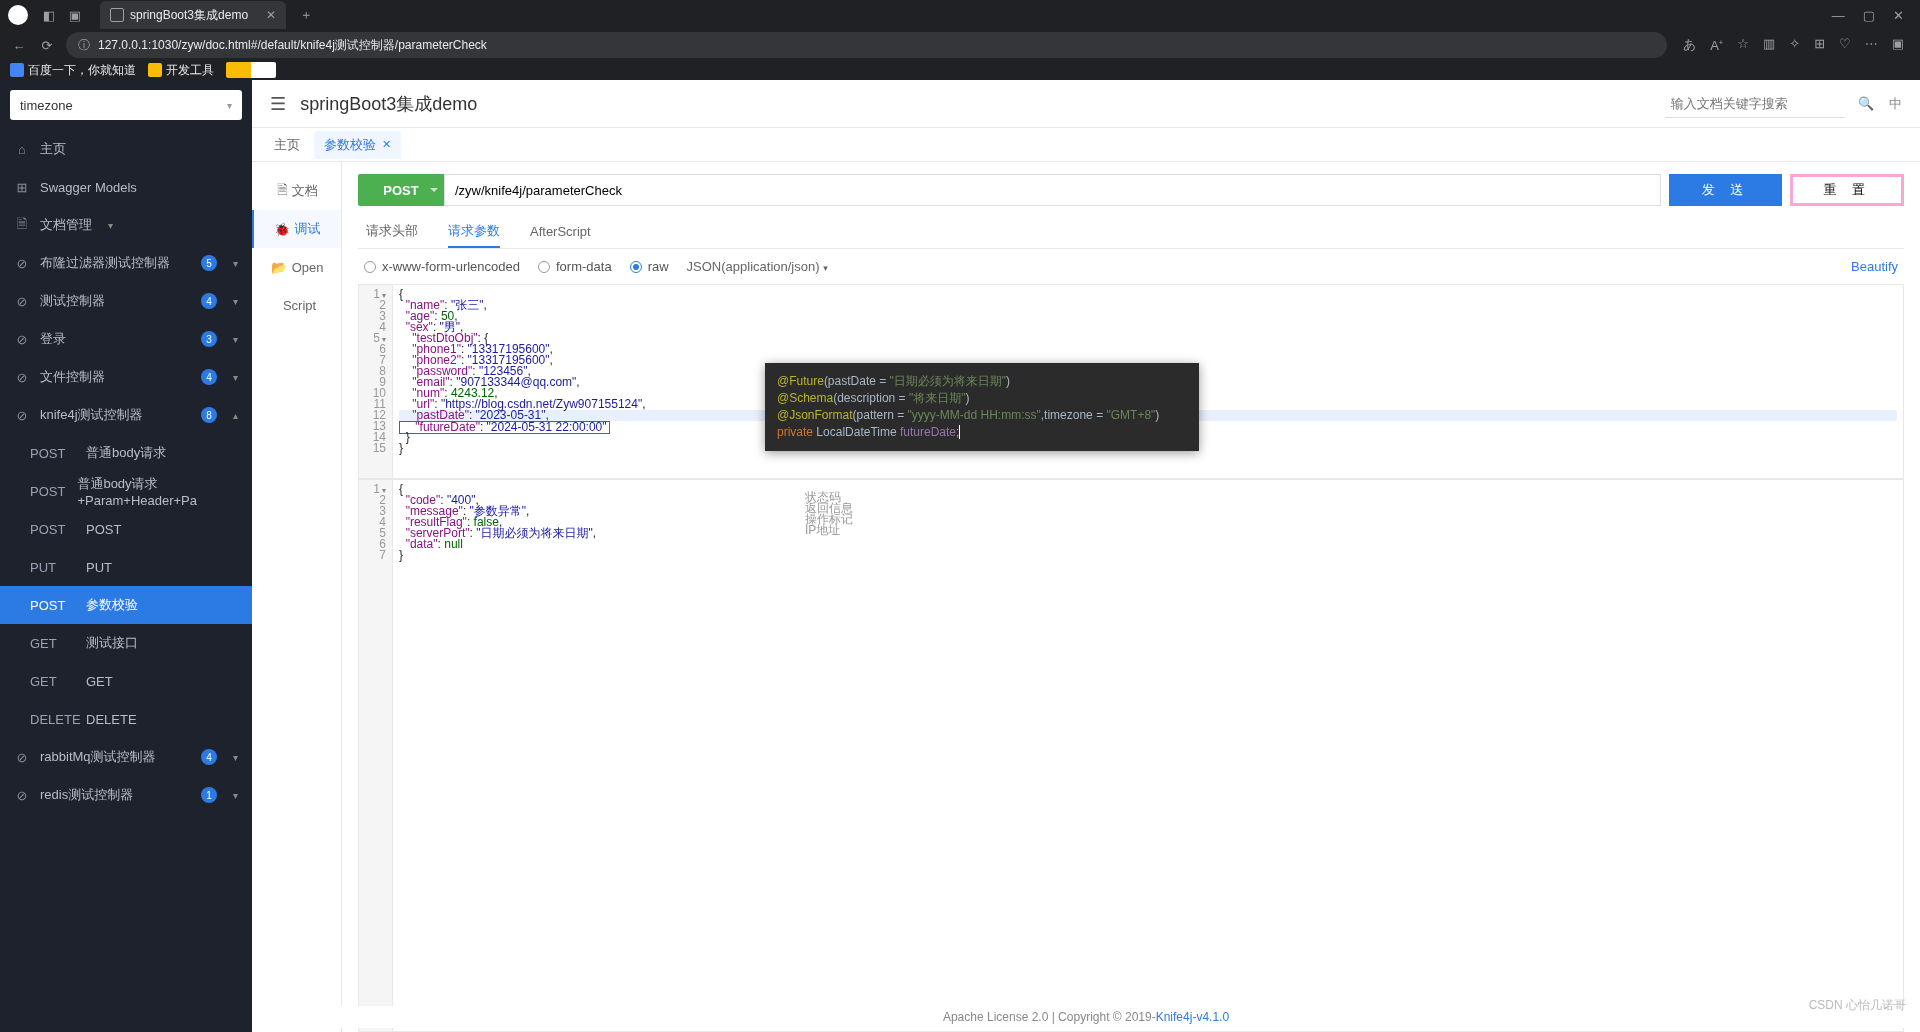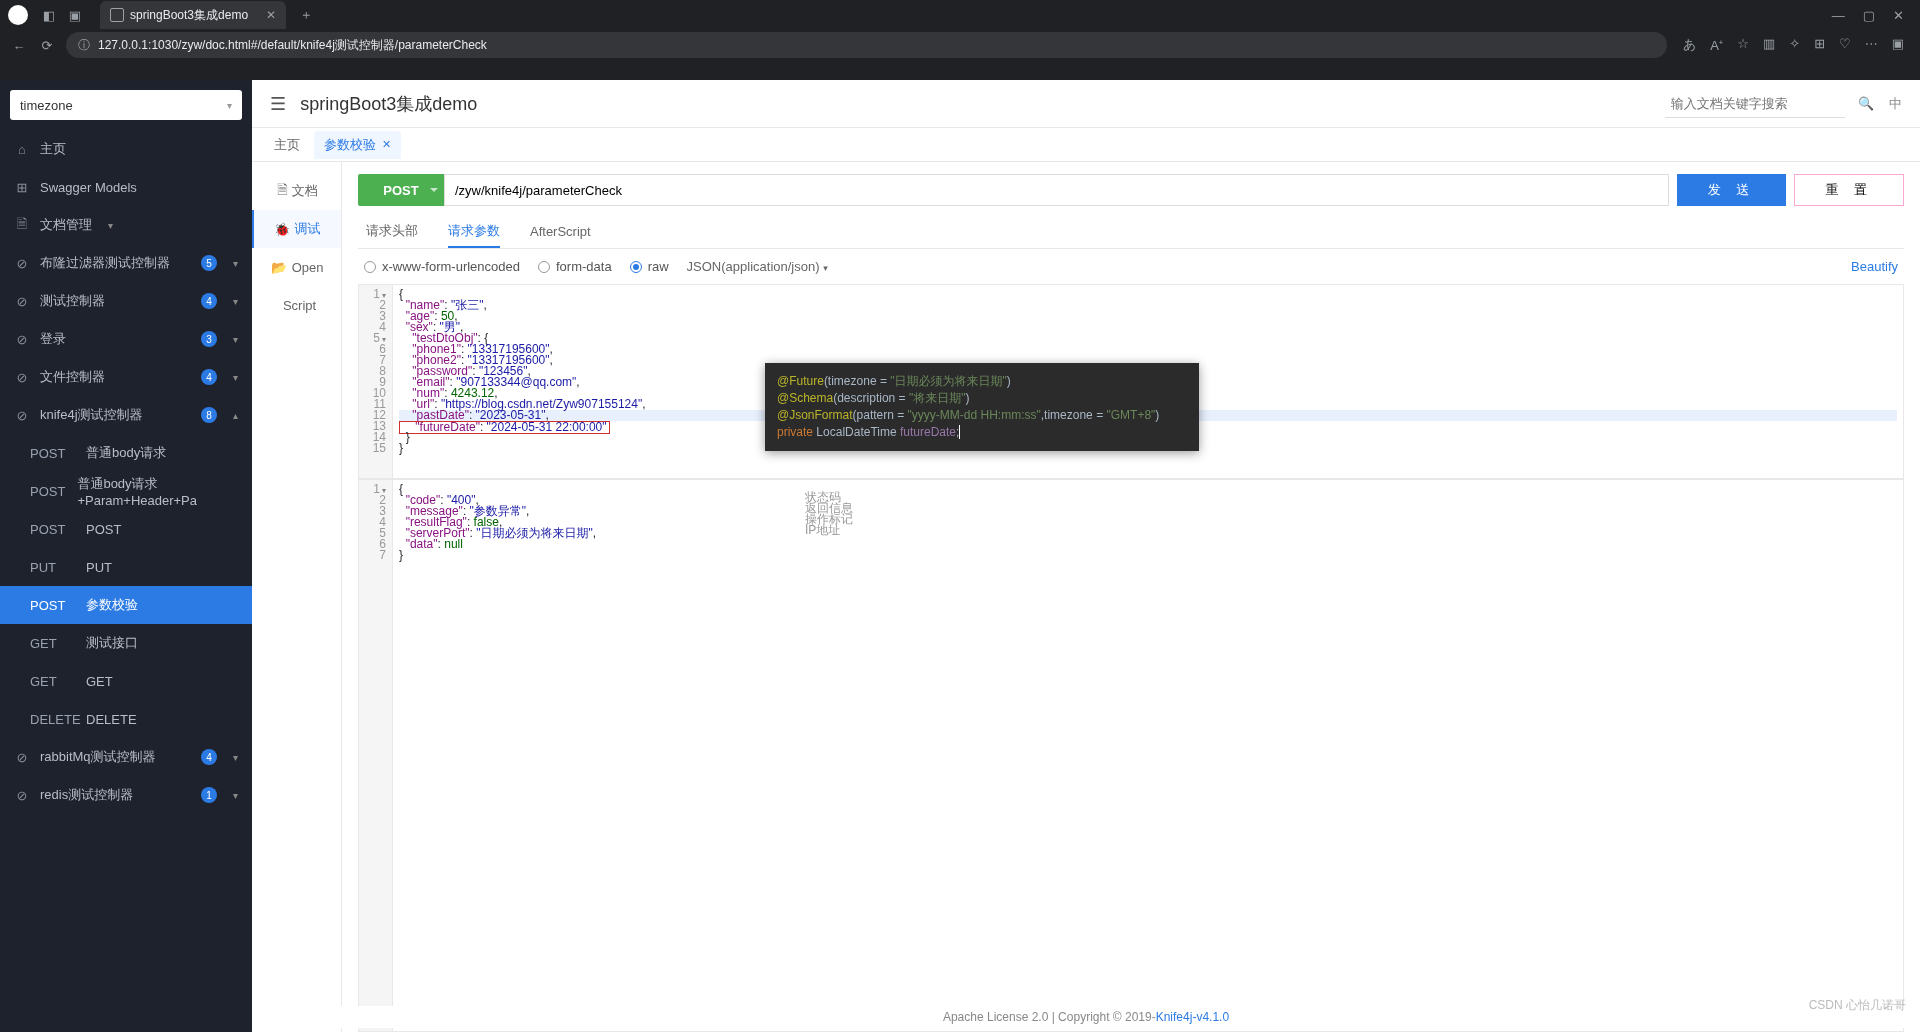--- a/index.html
+++ b/index.html
@@ -56,21 +56,21 @@
 .content-row { flex: 1; display: flex; min-height: 0; }
 .left-menu { width: 90px; border-right: 1px solid #e8e8e8; padding: 10px 0; }
 .lm-item { height: 38px; display: flex; align-items: center; justify-content: center; gap: 4px; font-size: 13px; color: #666; cursor: pointer; border-left: 2px solid transparent; }
 .lm-item.active { color: #2c7be5; border-left-color: #2c7be5; background: #f5f9ff; }
 
 .work { flex: 1; display: flex; flex-direction: column; min-width: 0; padding: 12px 16px 0 16px; }
 .req-line { display: flex; gap: 0; margin-bottom: 10px; }
 .method-sel { width: 86px; height: 32px; background: #4caf50; color: #fff; display: flex; align-items: center; justify-content: center; font-weight: 600; font-size: 13px; position: relative; border-radius: 2px 0 0 2px; }
 .method-sel::after { content: ''; position: absolute; right: 6px; top: 14px; border: 4px solid transparent; border-top-color: rgba(255,255,255,0.7); }
 .url-inp { flex: 1; height: 32px; border: 1px solid #ddd; padding: 0 10px; font-size: 13px; outline: none; }
-.btn { height: 32px; padding: 0 30px; border: 1px solid #f9a8d4; background: #fff; cursor: pointer; font-size: 13px; margin-left: 8px; letter-spacing: 6px; }
+.btn { height: 32px; padding: 0 30px; border: 3px solid #f9a8d4; background: #fff; cursor: pointer; font-size: 13px; margin-left: 8px; letter-spacing: 6px; }
 .btn.primary { background: #2c7be5; color: #fff; border-color: #2c7be5; }
 
 .sub-tabs { display: flex; gap: 30px; border-bottom: 1px solid #e8e8e8; padding: 0 8px; }
 .sub-tab { height: 32px; display: flex; align-items: center; font-size: 13px; color: #666; cursor: pointer; border-bottom: 2px solid transparent; }
 .sub-tab.active { color: #2c7be5; border-bottom-color: #2c7be5; }
 
 .body-type { display: flex; align-items: center; gap: 18px; padding: 10px 6px; font-size: 13px; color: #555; }
 .radio-lbl { display: flex; align-items: center; gap: 6px; cursor: pointer; }
 .radio-c { width: 12px; height: 12px; border: 1px solid #999; border-radius: 50%; display: inline-block; position: relative; }
 .radio-c.on { border-color: #2c7be5; }
@@ -144,20 +144,31 @@
       <span>あ</span>
       <span>A⁺</span>
       <span>☆</span>
       <span>▥</span>
       <span>✧</span>
       <span>⊞</span>
       <span>♡</span>
       <span>⋯</span>
       <span>▣</span>
     </div>
+  </div>
+  <div class="bookmarks">
+    <span class="bm-item">
+        <span class="bm-ic bm-blue"></span>
+        <span>百度一下，你就知道</span>
+      </span>
+    <span class="bm-item">
+        <span class="bm-ic bm-folder"></span>
+        <span>开发工具</span>
+      </span>
+    <span class="bm-yellow"></span>
   </div>
 </div>
 
 <div class="app">
   <div class="sidebar">
     <div class="sb-select">
       <span>timezone</span>
       <span class="chev">▾</span>
     </div>
     <div id="sb-items">
@@ -339,21 +350,21 @@
               <div>10</div>
               <div>11</div>
               <div>12</div>
               <div>13</div>
               <div>14</div>
               <div>15</div>
             </div>
           <div class="code" id="req-code"><div class="ln">{</div><div class="ln">  <span class="k">"name"</span>: <span class="s">"张三"</span>,</div><div class="ln">  <span class="k">"age"</span>: <span class="n">50</span>,</div><div class="ln">  <span class="k">"sex"</span>: <span class="s">"男"</span>,</div><div class="ln">    <span class="k">"testDtoObj"</span>: {</div><div class="ln">    <span class="k">"phone1"</span>: <span class="s">"13317195600"</span>,</div><div class="ln">    <span class="k">"phone2"</span>: <span class="s">"13317195600"</span>,</div><div class="ln">    <span class="k">"password"</span>: <span class="s">"123456"</span>,</div><div class="ln">    <span class="k">"email"</span>: <span class="s">"907133344@qq.com"</span>,</div><div class="ln">    <span class="k">"num"</span>: <span class="n">4243.12</span>,</div><div class="ln">    <span class="k">"url"</span>: <span class="s">"https://blog.csdn.net/Zyw907155124"</span>,</div><div class="ln hl-line">    <span class="k">"pastDate"</span>: <span class="s">"2023-05-31"</span>,</div><div class="ln"><span class="boxed">    <span class="k">"futureDate"</span>: <span class="s">"2024-05-31 22:00:00"</span></span></div><div class="ln">  }</div><div class="ln">}</div></div>
 
           <div class="code-overlay" id="overlay">
-              <div><span class="an">@Future</span><span>(timezone = </span><span class="st">"日期必须为将来日期"</span><span>)</span></div>
+              <div><span class="an">@Future</span><span>(pastDate = </span><span class="st">"日期必须为将来日期"</span><span>)</span></div>
               <div><span class="an">@Schema</span><span>(description = </span><span class="st">"将来日期"</span><span>)</span></div>
               <div><span class="an">@JsonFormat</span><span>(pattern = </span><span class="st">"yyyy-MM-dd HH:mm:ss"</span><span>,timezone = </span><span class="st">"GMT+8"</span><span>)</span></div>
               <div><span class="kw">private </span><span class="ty">LocalDateTime </span><span class="fd">futureDate</span><span>;</span><span class="cursor"></span></div>
             </div>
         </div>
 
 
         <div class="resp-body">
           <div class="gutter" id="resp-gutter">
               <div class="fold">1</div>

